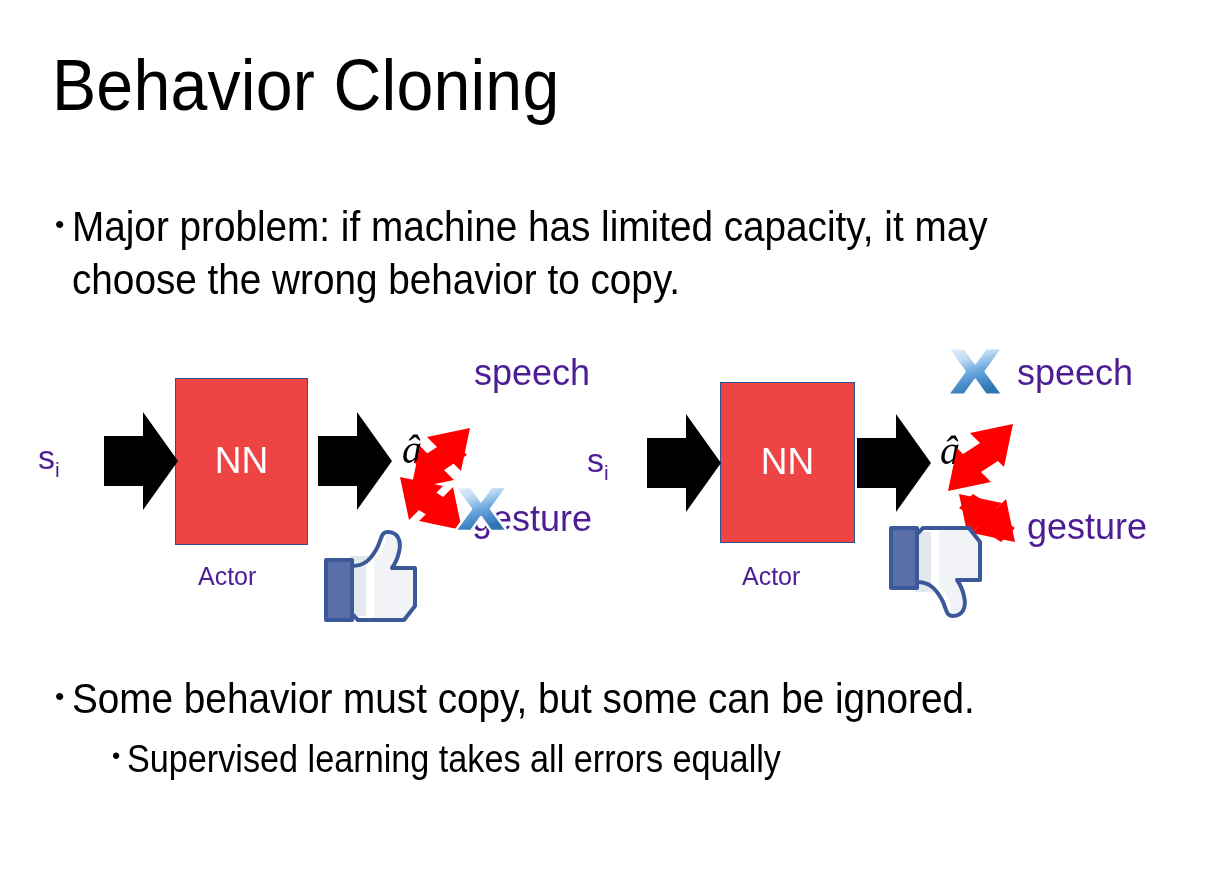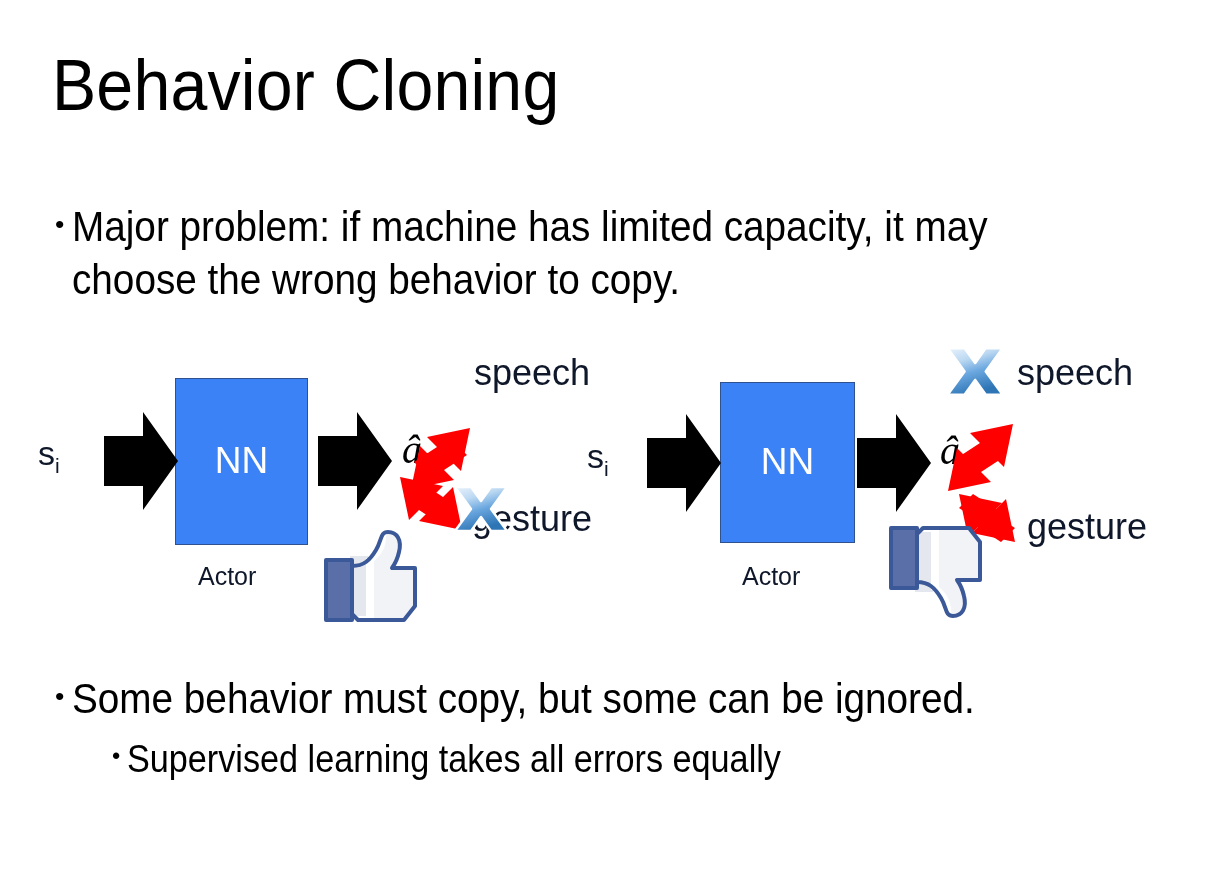--- a/index.html
+++ b/index.html
@@ -86,47 +86,47 @@
   .diagram {
     position: absolute;
     top: 330px;
     height: 310px;
   }
   #diagram-left  { left: 0px;   width: 620px; }
   #diagram-right { left: 565px; width: 645px; }
 
   .nn-box {
     position: absolute;
-    background: #3b82f6;
+    background: #ef4444;
     border: 1px solid #2F528F;
     box-sizing: border-box;
   }
   .nn-label {
     position: absolute;
     left: 0;
     right: 0;
     top: 50%;
     transform: translateY(-52%);
     text-align: center;
     color: #ffffff;
     font-family: "Liberation Sans", sans-serif;
     font-size: 37px;
     line-height: 38px;
     font-weight: 400;
   }
 
   .plain-label {
     position: absolute;
-    color: #0f172a;
+    color: #4c1d95;
     font-family: "Liberation Sans", sans-serif;
     font-weight: 400;
     white-space: nowrap;
   }
   .label-actor   { font-size: 25px; line-height: 36px; }
-  .label-io      { font-size: 34px; line-height: 36px; }
+  .label-io      { font-size: 34px; line-height: 44px; }
   .label-out     { font-size: 36px; line-height: 38px; }
   .label-io sub  { font-size: 0.62em; }
 
   .math-a {
     position: absolute;
     color: #000000;
     font-family: "Liberation Serif", serif;
     font-style: italic;
     font-size: 40px;
     line-height: 42px;

